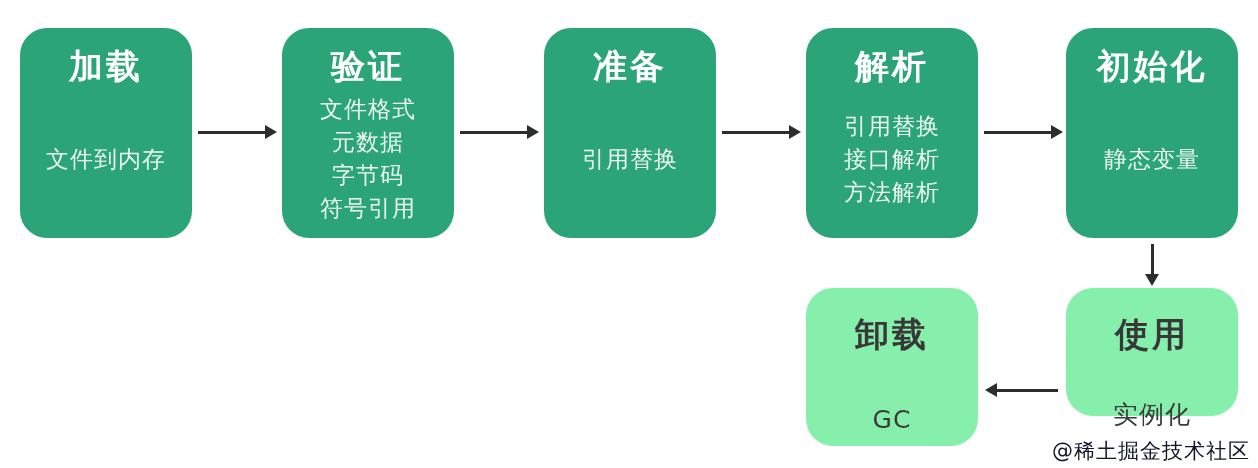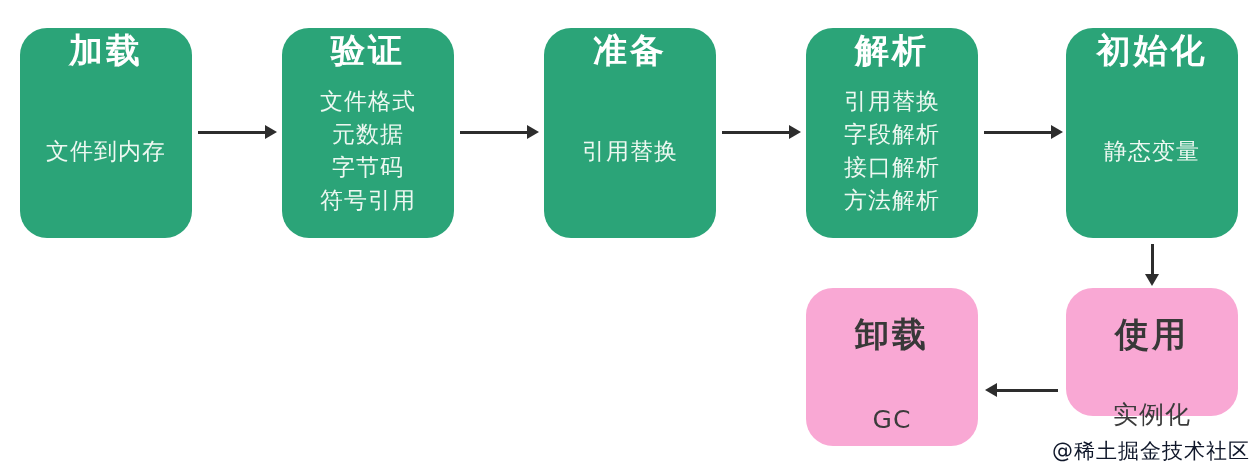--- a/index.html
+++ b/index.html
@@ -21,27 +21,28 @@
     display: flex;
     flex-direction: column;
     align-items: center;
     box-sizing: border-box;
   }
   .stage.teal {
     background: #2BA478;
     color: #EDF8F1;
   }
   .stage.lightgreen {
-    background: #f9a8d4;
+    background: #86efac;
     color: #3B3B3B;
   }
   .stage-title {
     font-weight: bold;
     font-size: 34px;
     letter-spacing: 3px;
+    margin-top: 16px;
     white-space: nowrap;
   }
   .stage.teal .stage-title { color: #FFFFFF; }
   .stage.lightgreen .stage-title { color: #383838; margin-top: 24px; }
   .stage-body {
     flex: 1;
     display: flex;
     flex-direction: column;
     justify-content: center;
     align-items: center;
@@ -127,21 +128,20 @@
     <div class="stage-title">准备</div>
     <div class="stage-body">
       <div>引用替换</div>
     </div>
   </div>
 
   <div class="stage teal" style="left:806px; top:28px; width:172px; height:210px;">
     <div class="stage-title">解析</div>
     <div class="stage-body">
       <div>引用替换</div>
-      <div>字段解析</div>
       <div>接口解析</div>
       <div>方法解析</div>
     </div>
   </div>
 
   <div class="stage teal" style="left:1066px; top:28px; width:172px; height:210px;">
     <div class="stage-title">初始化</div>
     <div class="stage-body">
       <div>静态变量</div>
     </div>

